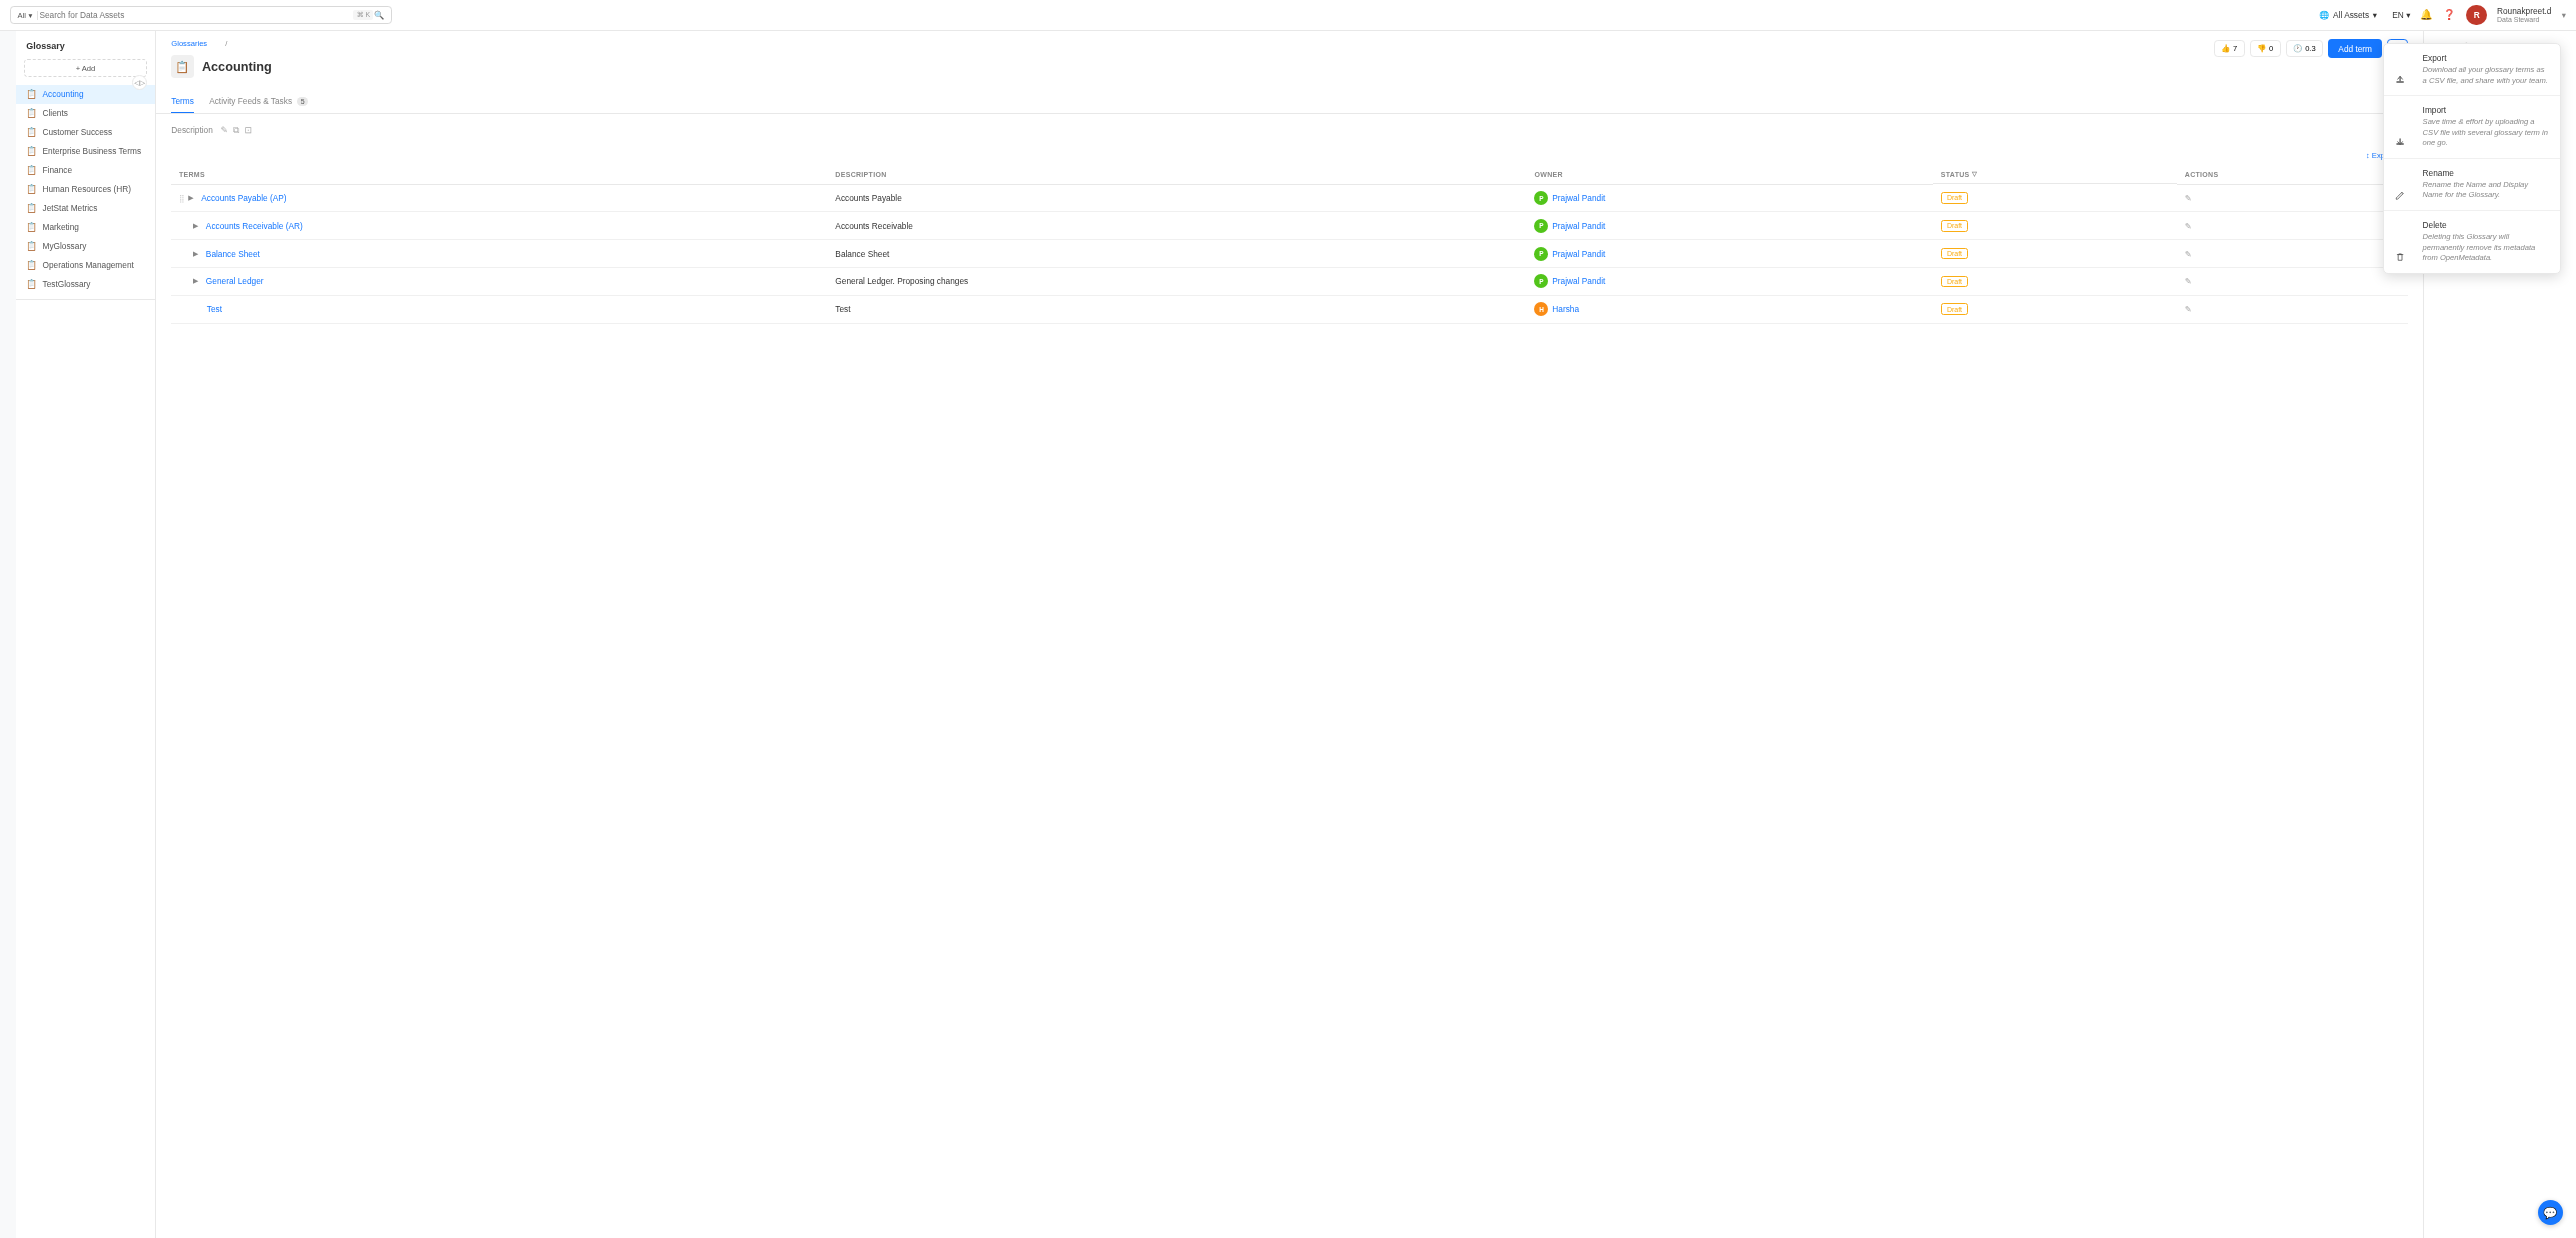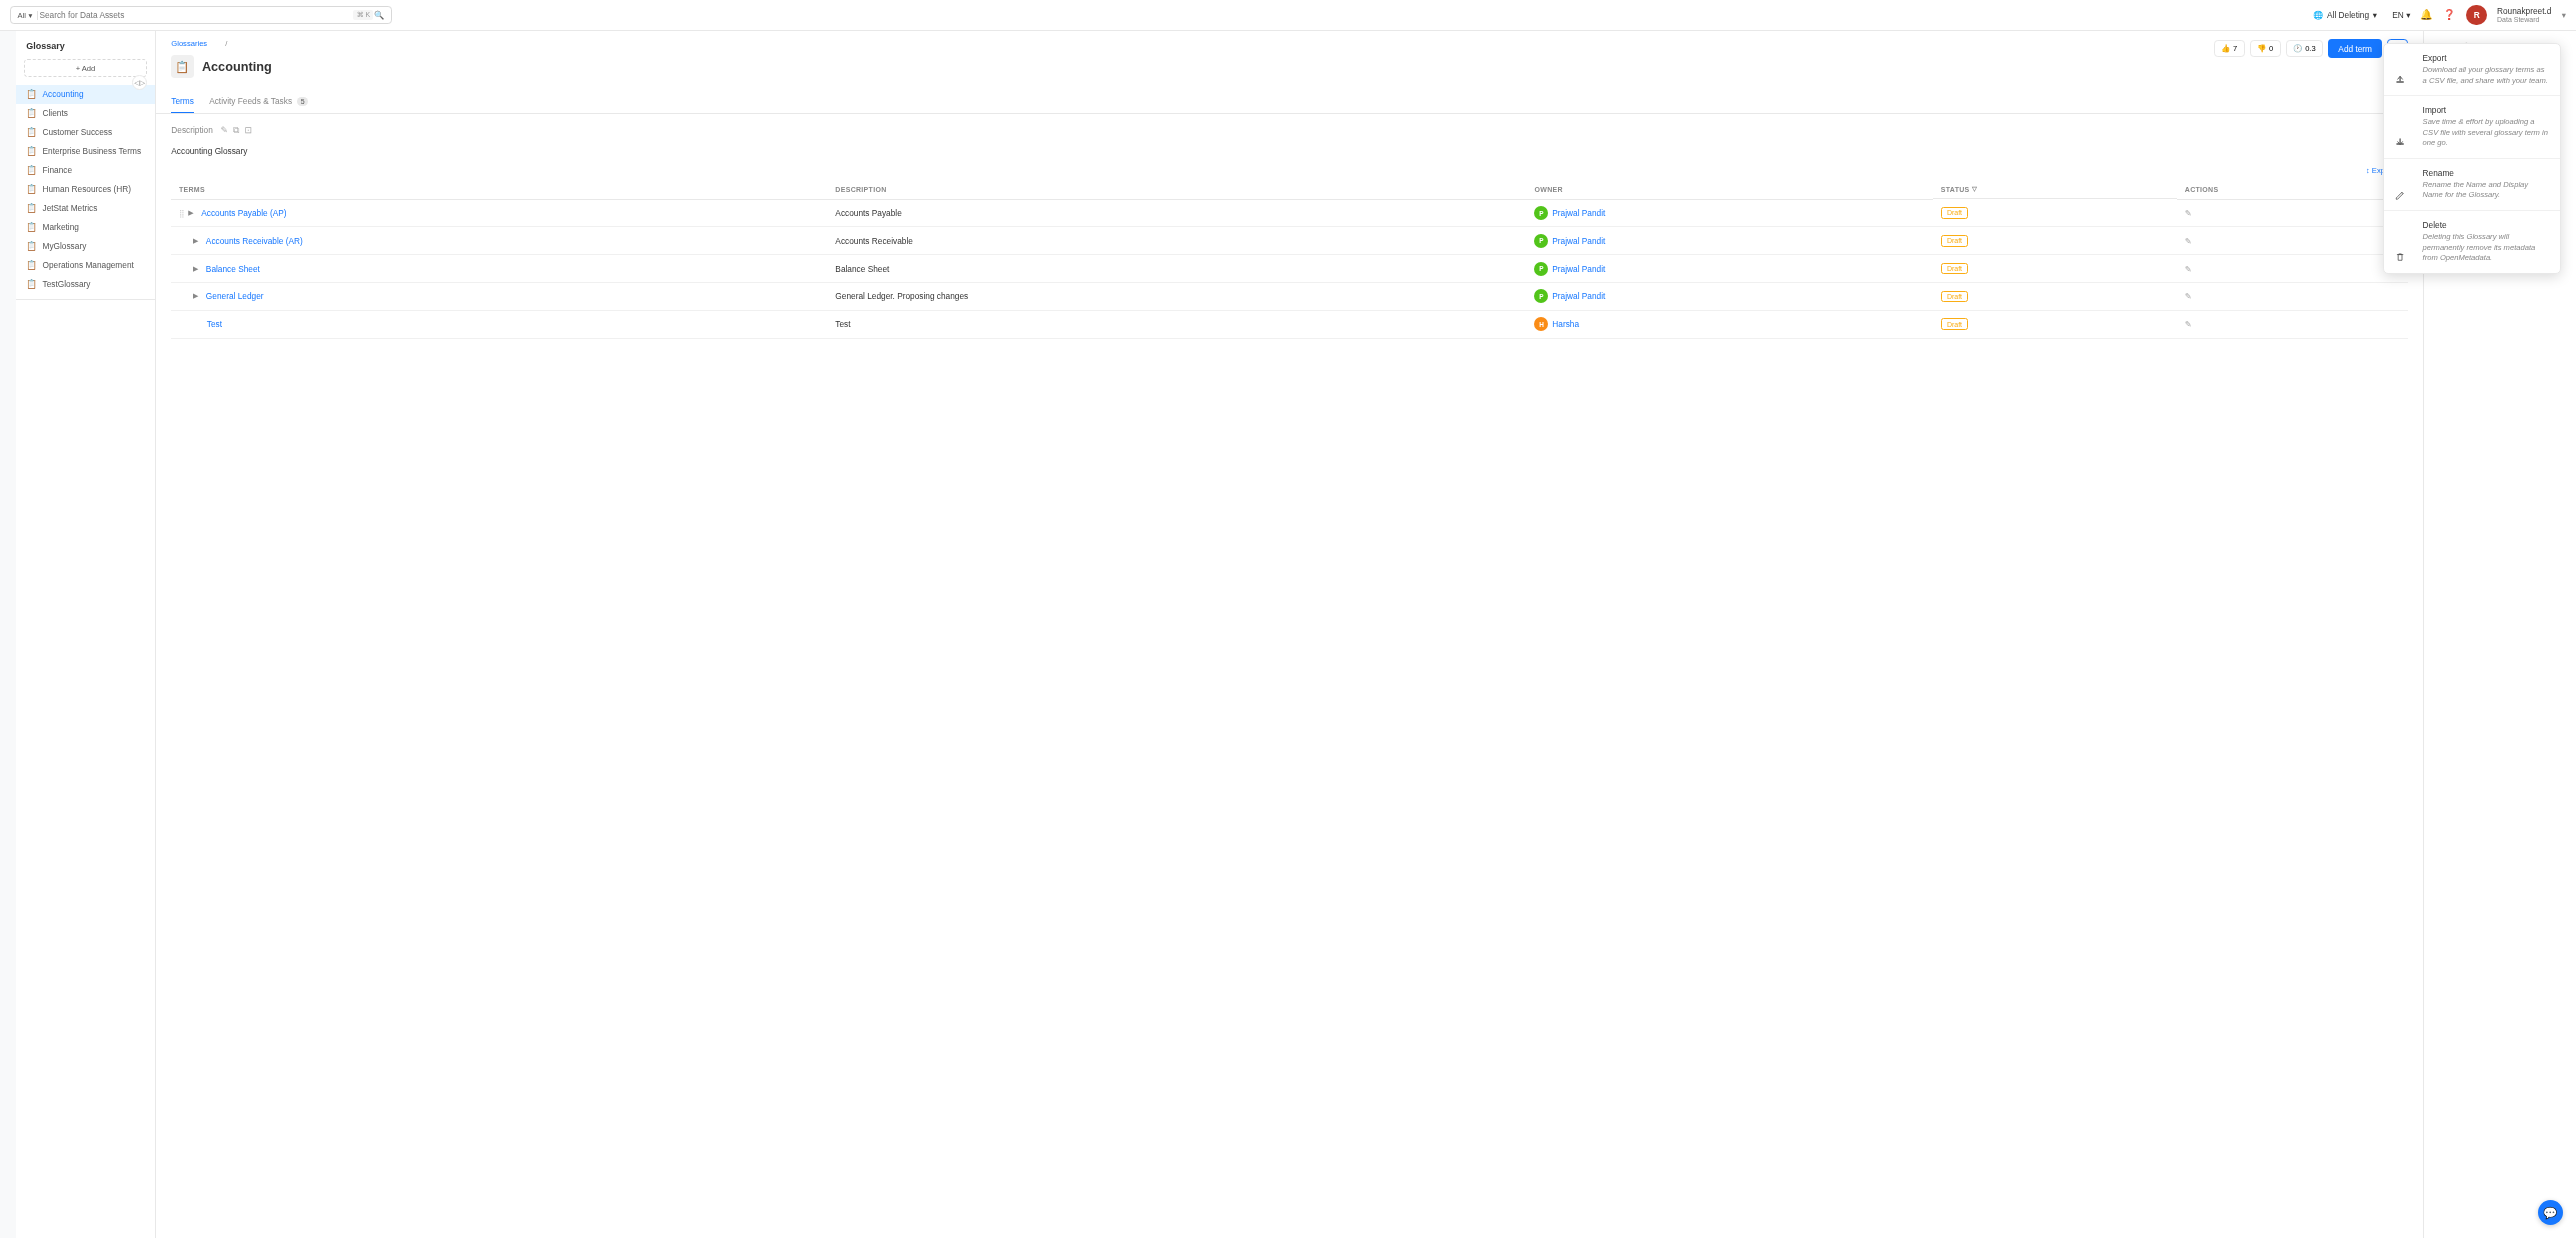--- a/index.html
+++ b/index.html
@@ -491,21 +491,21 @@
       <span>All</span>
       <span>▾</span>
     </div>
     <input class="search-input" type="text" placeholder="Search for Data Assets" style="">
     <span class="search-shortcut">⌘ K</span>
     <span>🔍</span>
   </div>
   <div class="nav-right">
     <div class="domain-btn">
       <span>🌐</span>
-      <span>All Deleting</span>
+      <span>All Assets</span>
       <span>▾</span>
     </div>
     <div class="lang-btn">
       <span>EN</span>
       <span>▾</span>
     </div>
     <div class="nav-icon">🔔</div>
     <div class="nav-icon">❓</div>
     <div class="user-avatar">R</div>
     <div class="user-info">
@@ -608,21 +608,20 @@
         <span class="tab-badge">5</span>
       </div>
     </div>
 
     <div class="description-section">
       <span class="description-label">Description</span>
       <span class="desc-icon">✎</span>
       <span class="desc-icon">⧉</span>
       <span class="desc-icon">⊡</span>
     </div>
-    <div class="description-text">Accounting Glossary</div>
 
     <div class="expand-all-row">
       <div class="expand-all-btn">↕ Expand All</div>
     </div>
 
     <div style="padding: 0 15.3px;">
       <table class="terms-table">
         <thead>
           <tr>
             <th>TERMS</th>

